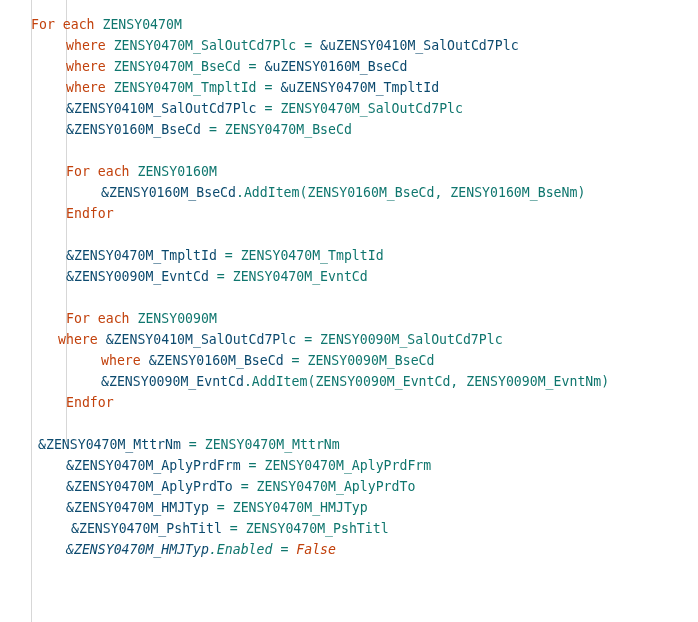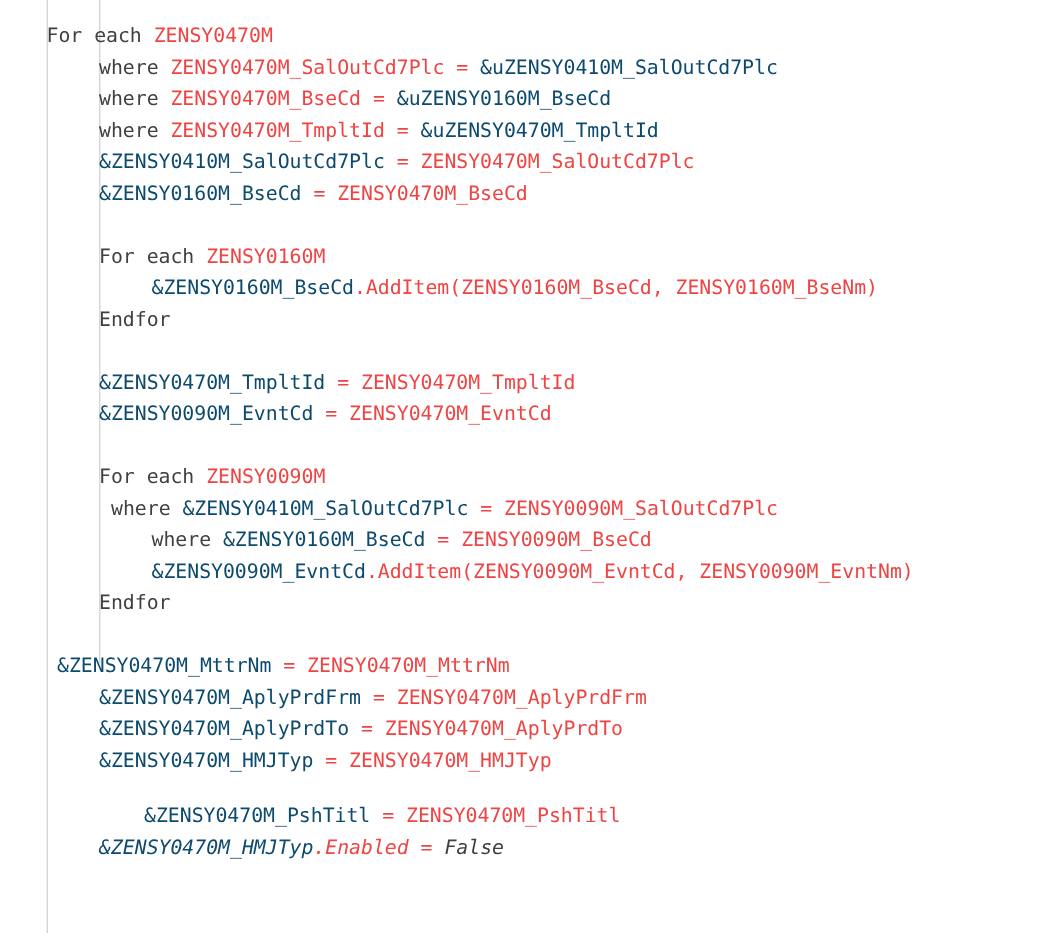--- a/index.html
+++ b/index.html
@@ -37,23 +37,23 @@
   .code-line {
     height: 21px;
     line-height: 21px;
     font-size: 13.2px;
     white-space: pre;
     padding-left: 31px;
     letter-spacing: 0px;
     color: #1a1a1a;
   }
   .tok { white-space: pre; }
-  .tok-kw   { color: #404040; margin-top: 32px; }
+  .tok-kw   { color: #c2410c; margin-top: 32px; }
   .tok-var  { color: #0c4a6e; }
-  .tok-attr { color: #ef4444; }
+  .tok-attr { color: #0f766e; }
 </style>
 </head>
 <body>
 
 <div id="editor">
   <div id="indent-guides">
       <div class="indent-guide" style="left: 31px; top: 0px; height: 622px; background: rgb(215, 215, 215);"></div>
       <div class="indent-guide" style="left: 66px; top: 0px; height: 442px; background: rgb(215, 215, 215);"></div>
     </div>
   <div id="code-lines">
@@ -65,25 +65,25 @@
       <div class="code-line" style="padding-left: 66px;"><span class="tok tok-var">&amp;ZENSY0160M_BseCd</span><span class="tok tok-attr"> = ZENSY0470M_BseCd</span></div>
       <div class="code-line" style="padding-left: 31px;">&nbsp;</div>
       <div class="code-line" style="padding-left: 66px;"><span class="tok tok-kw">For each </span><span class="tok tok-attr">ZENSY0160M</span></div>
       <div class="code-line" style="padding-left: 101px;"><span class="tok tok-var">&amp;ZENSY0160M_BseCd</span><span class="tok tok-attr">.AddItem(ZENSY0160M_BseCd, ZENSY0160M_BseNm)</span></div>
       <div class="code-line" style="padding-left: 66px;"><span class="tok tok-kw">Endfor</span></div>
       <div class="code-line" style="padding-left: 31px;">&nbsp;</div>
       <div class="code-line" style="padding-left: 66px;"><span class="tok tok-var">&amp;ZENSY0470M_TmpltId</span><span class="tok tok-attr"> = ZENSY0470M_TmpltId</span></div>
       <div class="code-line" style="padding-left: 66px;"><span class="tok tok-var">&amp;ZENSY0090M_EvntCd</span><span class="tok tok-attr"> = ZENSY0470M_EvntCd</span></div>
       <div class="code-line" style="padding-left: 31px;">&nbsp;</div>
       <div class="code-line" style="padding-left: 66px;"><span class="tok tok-kw">For each </span><span class="tok tok-attr">ZENSY0090M</span></div>
-      <div class="code-line" style="padding-left: 74px;"><span class="tok tok-kw">where </span><span class="tok tok-var">&amp;ZENSY0410M_SalOutCd7Plc</span><span class="tok tok-attr"> = ZENSY0090M_SalOutCd7Plc</span></div>
+      <div class="code-line" style="padding-left: 58px;"><span class="tok tok-kw">where </span><span class="tok tok-var">&amp;ZENSY0410M_SalOutCd7Plc</span><span class="tok tok-attr"> = ZENSY0090M_SalOutCd7Plc</span></div>
       <div class="code-line" style="padding-left: 101px;"><span class="tok tok-kw">where </span><span class="tok tok-var">&amp;ZENSY0160M_BseCd</span><span class="tok tok-attr"> = ZENSY0090M_BseCd</span></div>
       <div class="code-line" style="padding-left: 101px;"><span class="tok tok-var">&amp;ZENSY0090M_EvntCd</span><span class="tok tok-attr">.AddItem(ZENSY0090M_EvntCd, ZENSY0090M_EvntNm)</span></div>
       <div class="code-line" style="padding-left: 66px;"><span class="tok tok-kw">Endfor</span></div>
       <div class="code-line" style="padding-left: 31px;">&nbsp;</div>
       <div class="code-line" style="padding-left: 38px;"><span class="tok tok-var">&amp;ZENSY0470M_MttrNm</span><span class="tok tok-attr"> = ZENSY0470M_MttrNm</span></div>
       <div class="code-line" style="padding-left: 66px;"><span class="tok tok-var">&amp;ZENSY0470M_AplyPrdFrm</span><span class="tok tok-attr"> = ZENSY0470M_AplyPrdFrm</span></div>
       <div class="code-line" style="padding-left: 66px;"><span class="tok tok-var">&amp;ZENSY0470M_AplyPrdTo</span><span class="tok tok-attr"> = ZENSY0470M_AplyPrdTo</span></div>
       <div class="code-line" style="padding-left: 66px;"><span class="tok tok-var">&amp;ZENSY0470M_HMJTyp</span><span class="tok tok-attr"> = ZENSY0470M_HMJTyp</span></div>
-      <div class="code-line" style="padding-left: 96px; margin-top: 16px;"><span class="tok tok-var">&amp;ZENSY0470M_PshTitl</span><span class="tok tok-attr"> = ZENSY0470M_PshTitl</span></div>
+      <div class="code-line" style="padding-left: 71px;"><span class="tok tok-var">&amp;ZENSY0470M_PshTitl</span><span class="tok tok-attr"> = ZENSY0470M_PshTitl</span></div>
       <div class="code-line" style="padding-left: 66px; font-style: italic;"><span class="tok tok-var">&amp;ZENSY0470M_HMJTyp</span><span class="tok tok-attr">.Enabled = </span><span class="tok tok-kw">False</span></div>
     </div>
 </div>
 
 </body></html>

